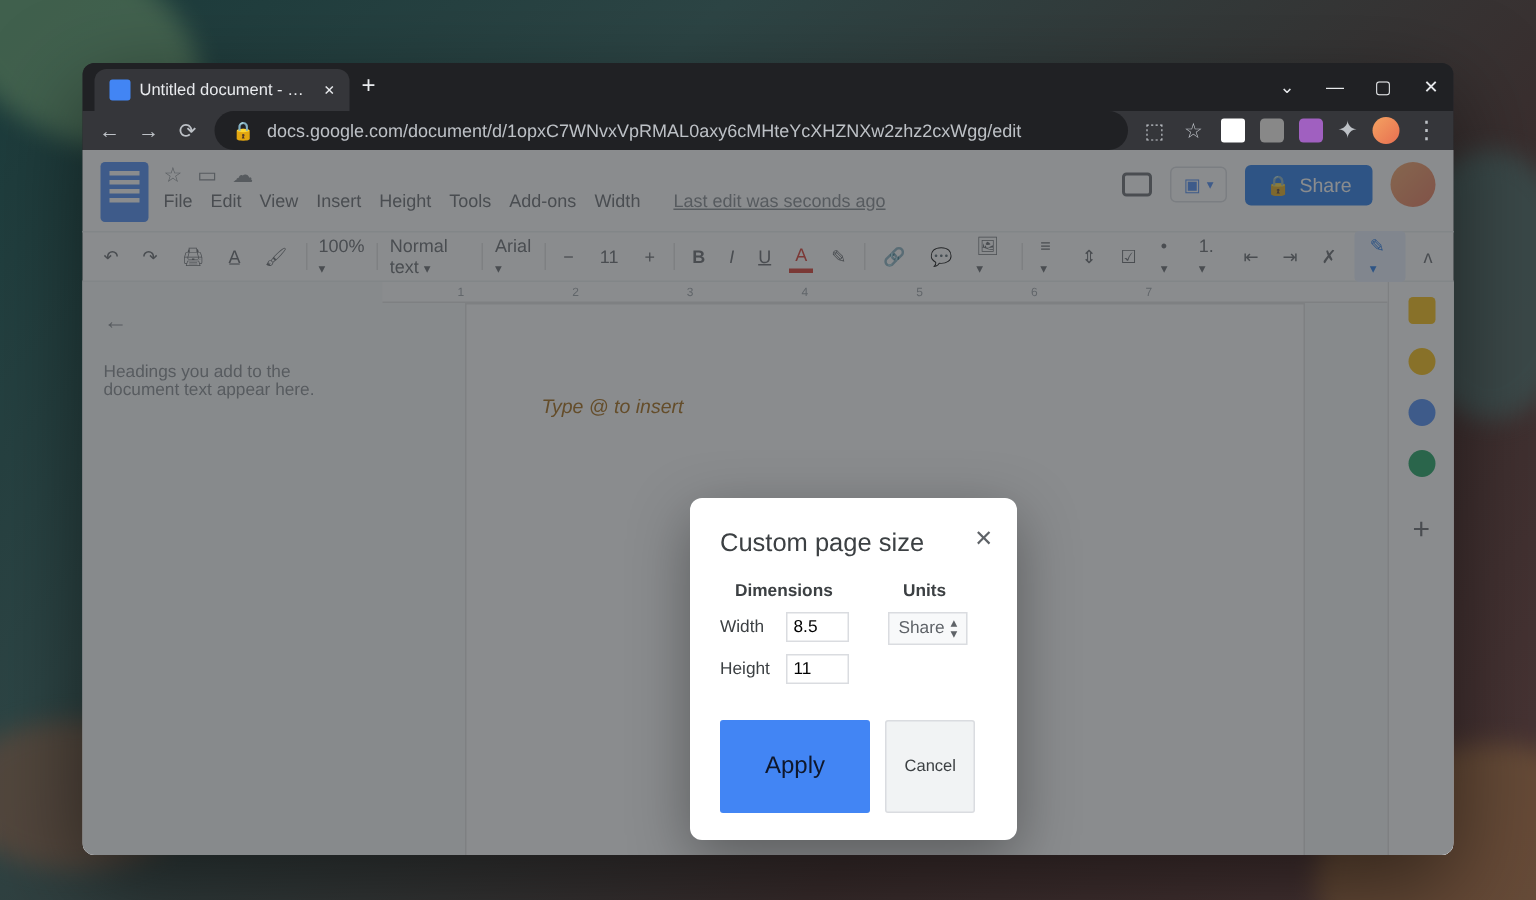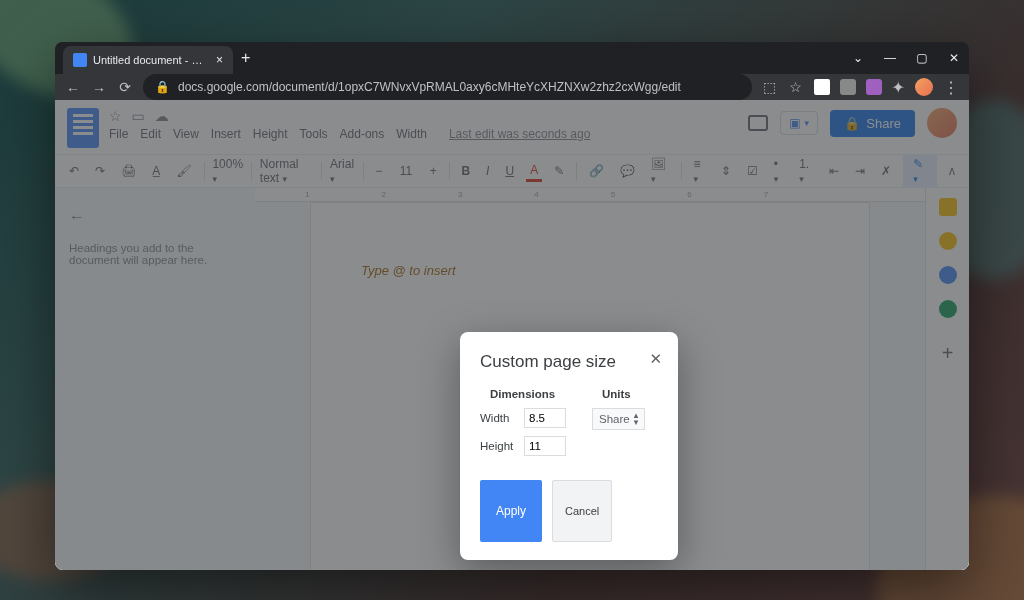--- a/index.html
+++ b/index.html
@@ -114,21 +114,21 @@
 }
 .modal-title { font-size: 17px; color: #3c4043; font-weight: 400; }
 .modal-close { position: absolute; top: 18px; right: 16px; color: #5f6368; cursor: pointer; font-size: 15px; }
 .modal-row { display: flex; gap: 26px; margin-top: 16px; align-items: flex-start; }
 .section-label { font-size: 11.5px; font-weight: bold; color: #3c4043; margin-bottom: 8px; padding-left: 10px; }
 .field-row { display: flex; align-items: center; gap: 8px; margin-bottom: 8px; }
 .field-label { font-size: 11.5px; color: #3c4043; width: 36px; }
 .num-input { width: 42px; height: 20px; border: 1px solid #dadce0; font-size: 11.5px; padding: 0 4px; }
 .unit-select { display: flex; align-items: center; border: 1px solid #dadce0; background: #f8f9fa; padding: 3px 6px; font-size: 11.5px; cursor: pointer; gap: 4px; }
 .modal-actions { display: flex; gap: 10px; margin-top: 16px; }
-.btn-apply { background: #4285f4; color: #ffffff; border: none; padding: 6px 16px; font-size: 12px; border-radius: 2px; cursor: pointer; }
+.btn-apply { background: #4285f4; color: #0f172a; border: none; padding: 6px 30px; font-size: 16px; border-radius: 2px; cursor: pointer; }
 .btn-cancel { background: #f1f3f4; color: #3c4043; border: 1px solid #dadce0; padding: 24px 12px; font-size: 11px; border-radius: 2px; cursor: pointer; }
 </style>
 </head>
 <body>
 
 <div class="bg-blob blob1"></div>
 <div class="bg-blob blob2"></div>
 <div class="bg-blob blob3"></div>
 <div class="bg-blob blob4"></div>
 
@@ -240,21 +240,21 @@
       <span class="tb-btn">⇤</span>
       <span class="tb-btn">⇥</span>
       <span class="tb-btn">✗</span>
       <span class="pen-btn">✎ <span class="tb-dd">▾</span></span>
       <span class="tb-btn">ʌ</span>
     </div>
 
     <div class="workspace">
       <div class="outline-pane">
         <div class="back-arrow">←</div>
-        <div>Headings you add to the document will appear here.</div>
+        <div>Headings you add to the document text appear here.</div>
       </div>
       <div class="doc-canvas">
         <div class="ruler">
           <span>1</span>
           <span>2</span>
           <span>3</span>
           <span>4</span>
           <span>5</span>
           <span>6</span>
           <span>7</span>

